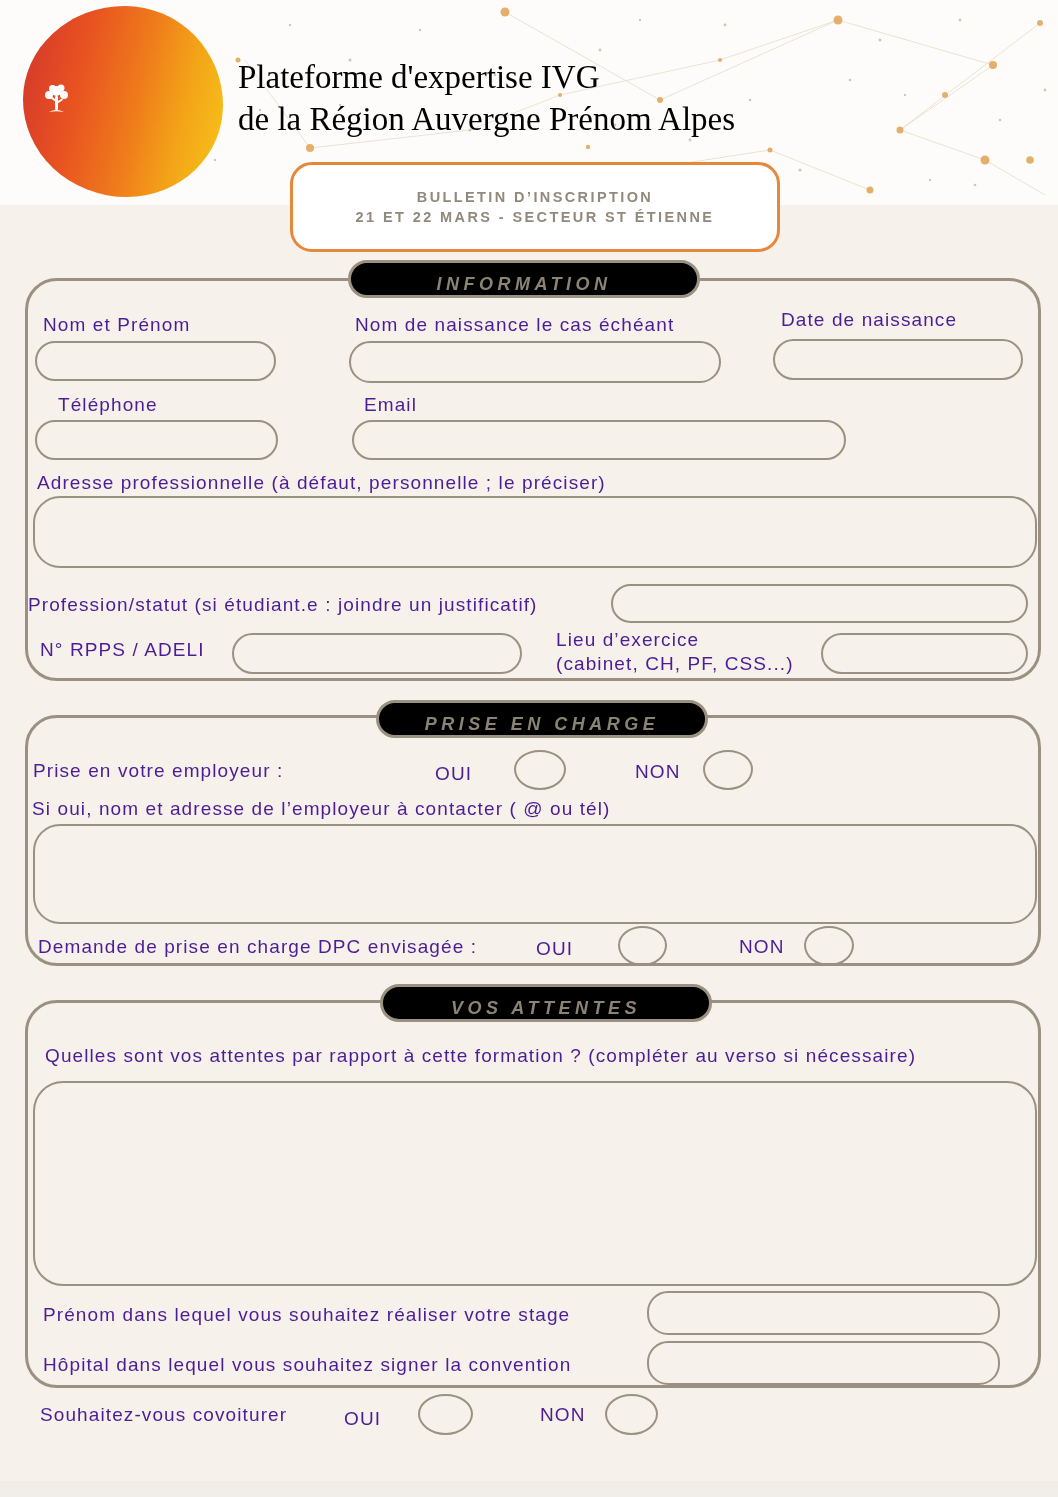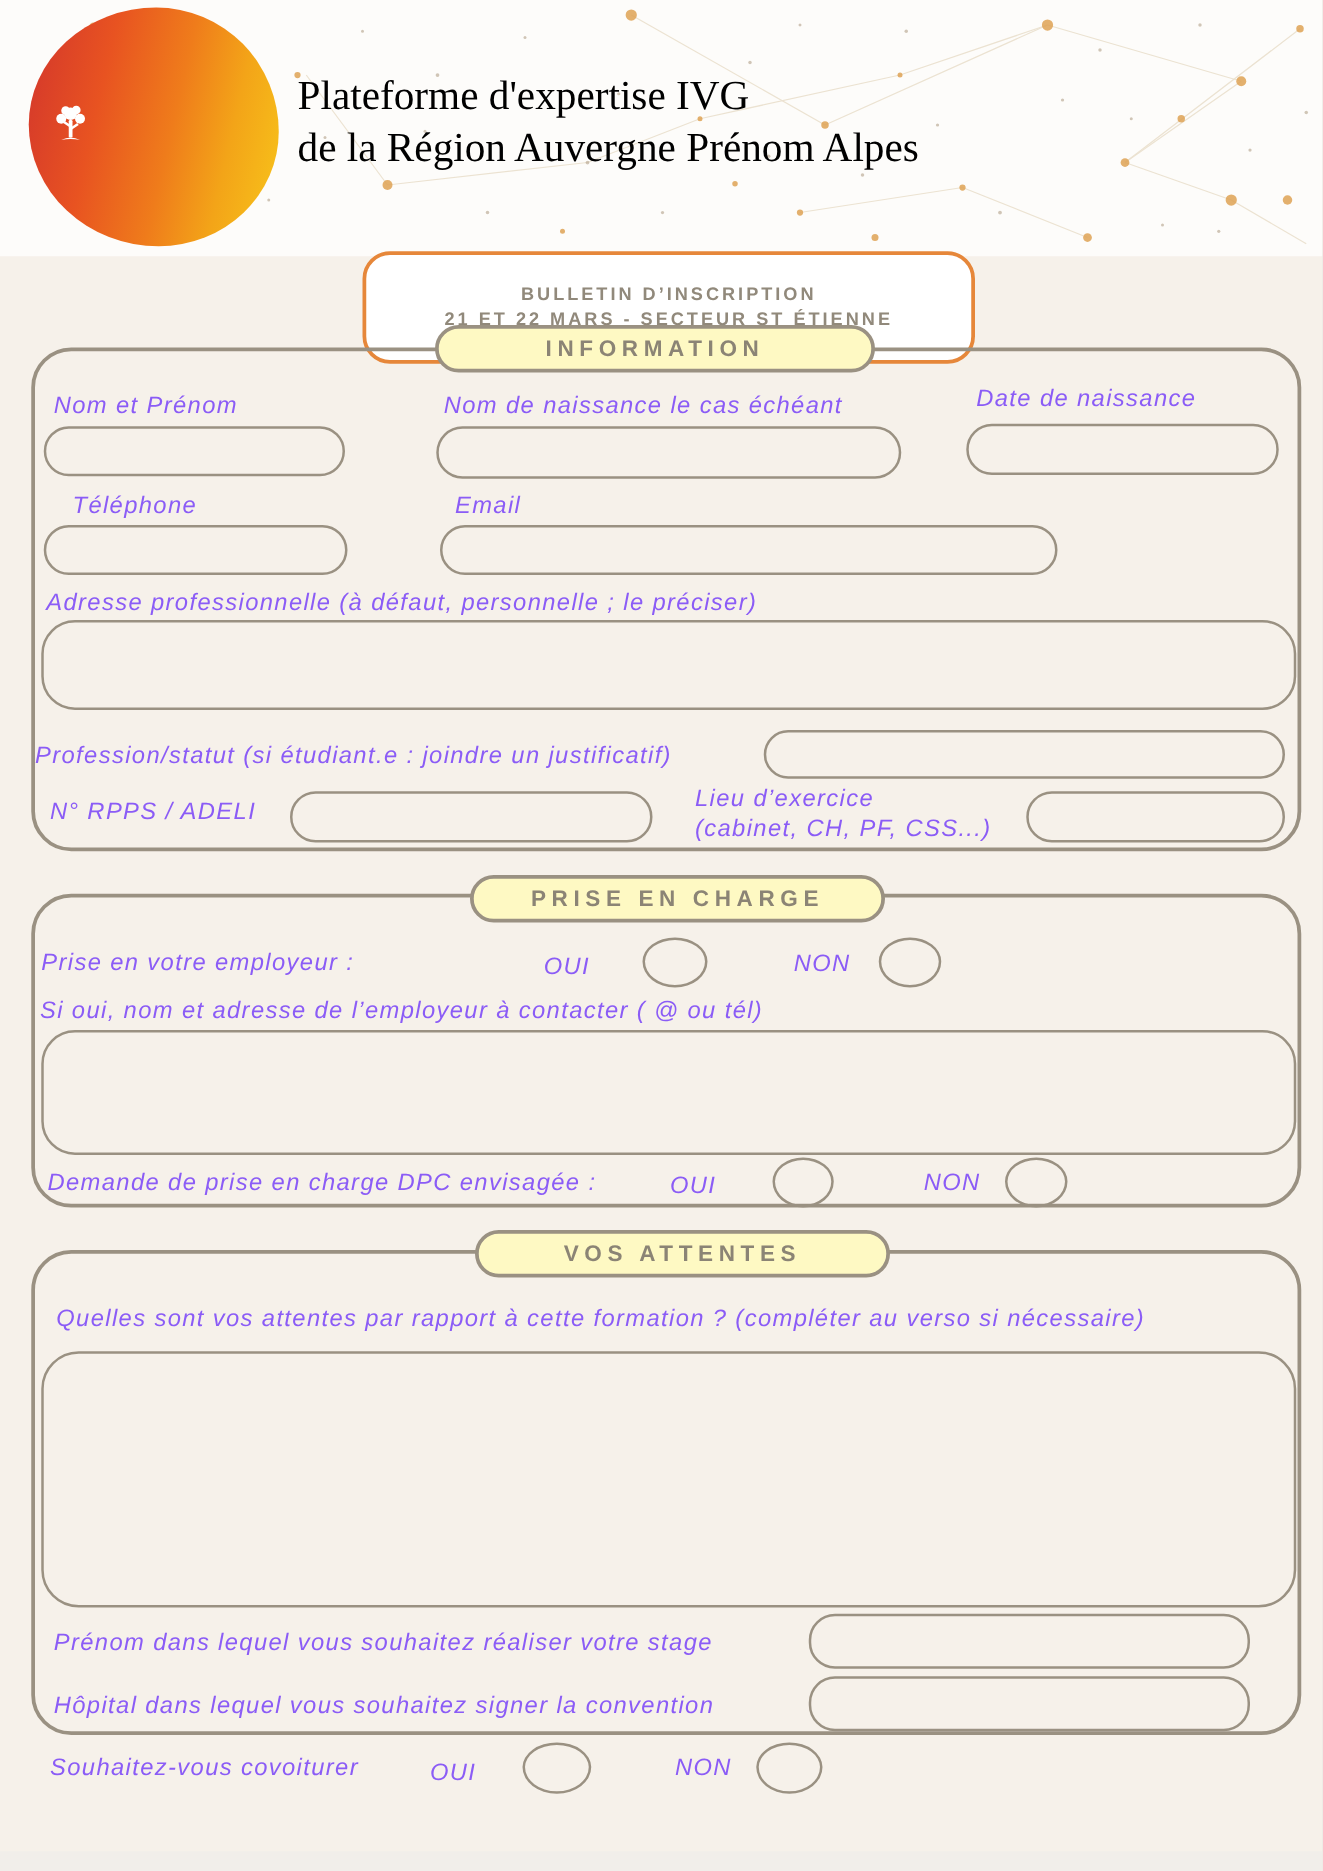--- a/index.html
+++ b/index.html
@@ -30,42 +30,41 @@
   .page-title{
     position:absolute; left:238px; top:56px; color:#000000;
     font-family:"Liberation Serif", serif; font-size:33px; line-height:42px;
     white-space:nowrap;
   }
   .banner{
     position:absolute; left:290px; top:162px; width:490px; height:90px;
     background:#ffffff; border:3px solid #e6873a; border-radius:22px;
     display:flex; flex-direction:column; align-items:center; justify-content:center;
     box-sizing:border-box;
-    margin-top:39px;
   }
   .banner span{
     color:#91897b; font-weight:bold; font-size:14.5px; letter-spacing:2.4px;
     line-height:20px; white-space:nowrap;
   }
   
   .section{
     position:absolute; left:25px; width:1016px; box-sizing:border-box;
     border:3px solid #9a9182; border-radius:32px; background:transparent;
   }
   .pill{
-    position:absolute; height:38px; background:#fef9c3;
+    position:absolute; height:38px; background:#000000;
     border:3px solid #9a9182; border-radius:19px; box-sizing:border-box;
-    display:flex; align-items:center; justify-content:center; z-index:2;
+    display:flex; align-items:flex-end; justify-content:center; z-index:2;font-style:italic;
   }
   .pill span{
     color:#8b8475; font-weight:bold; font-size:18px; letter-spacing:4.5px;
     white-space:nowrap;
   }
   .lbl{
-    position:absolute; color:#8b5cf6; font-style:italic; font-size:19px;
+    position:absolute; color:#4c1d95; font-size:19px;
     letter-spacing:1.1px; white-space:nowrap; line-height:22px;
   }
   .field{
     position:absolute; border:2.5px solid #9a9182; border-radius:21px;
     background:transparent; box-sizing:border-box;
   }
   .bigbox{
     position:absolute; border:2.5px solid #9a9182; border-radius:27px;
     background:transparent; box-sizing:border-box;
   }

